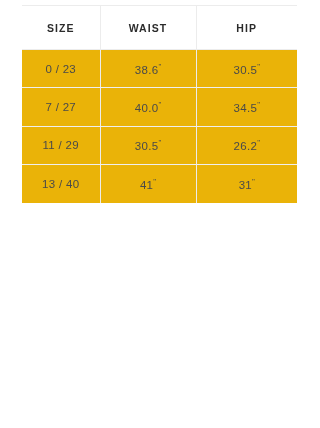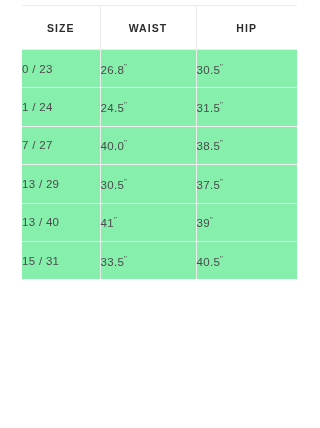--- a/index.html
+++ b/index.html
@@ -45,28 +45,29 @@
     color: #2b2b2b;
     border-bottom: 1px solid #ececec;
     border-right: 1px solid #ececec;
     background: #ffffff;
   }
   thead th:last-child { border-right: none; }
 
   tbody td {
     height: 37.4px;
     padding: 0;
+    text-align: center;
     vertical-align: middle;
     font-size: 11.5px;
     font-weight: normal;
     letter-spacing: 0.3px;
     color: #4a4a4a;
     border-bottom: 1px solid #efefef;
     border-right: 1px solid #ececec;
-    background: #86efac;
+    background: #eab308;
   }
   tbody td:last-child { border-right: none; }
   tbody tr:last-child td { border-bottom: none; }
 
   .inch {
     font-size: 8px;
     vertical-align: super;
     letter-spacing: 0;
   }
   .val { white-space: nowrap; }
@@ -84,43 +85,33 @@
     <thead>
       <tr>
         <th>SIZE</th>
         <th>WAIST</th>
         <th>HIP</th>
       </tr>
     </thead>
     <tbody>
         <tr>
           <td>0 / 23</td>
-          <td><span class="val"><span>26.8</span><span class="inch">"</span></span></td>
+          <td><span class="val"><span>38.6</span><span class="inch">"</span></span></td>
           <td><span class="val"><span>30.5</span><span class="inch">"</span></span></td>
-        </tr>
-        <tr>
-          <td>1 / 24</td>
-          <td><span class="val"><span>24.5</span><span class="inch">"</span></span></td>
-          <td><span class="val"><span>31.5</span><span class="inch">"</span></span></td>
         </tr>
         <tr>
           <td>7 / 27</td>
           <td><span class="val"><span>40.0</span><span class="inch">"</span></span></td>
-          <td><span class="val"><span>38.5</span><span class="inch">"</span></span></td>
+          <td><span class="val"><span>34.5</span><span class="inch">"</span></span></td>
         </tr>
         <tr>
-          <td>13 / 29</td>
+          <td>11 / 29</td>
           <td><span class="val"><span>30.5</span><span class="inch">"</span></span></td>
-          <td><span class="val"><span>37.5</span><span class="inch">"</span></span></td>
+          <td><span class="val"><span>26.2</span><span class="inch">"</span></span></td>
         </tr>
         <tr>
           <td>13 / 40</td>
           <td><span class="val"><span>41</span><span class="inch">"</span></span></td>
-          <td><span class="val"><span>39</span><span class="inch">"</span></span></td>
-        </tr>
-        <tr>
-          <td>15 / 31</td>
-          <td><span class="val"><span>33.5</span><span class="inch">"</span></span></td>
-          <td><span class="val"><span>40.5</span><span class="inch">"</span></span></td>
+          <td><span class="val"><span>31</span><span class="inch">"</span></span></td>
         </tr>
       </tbody>
   </table>
 </div>
 
 </body></html>

